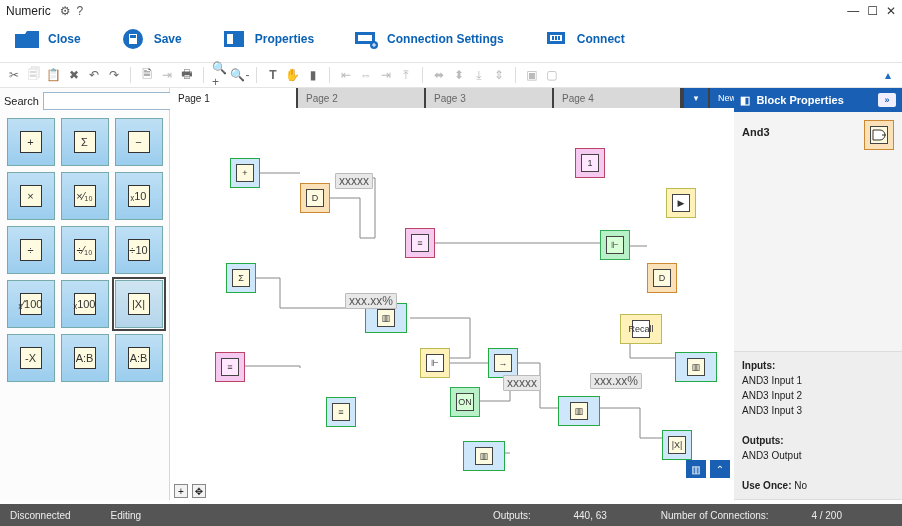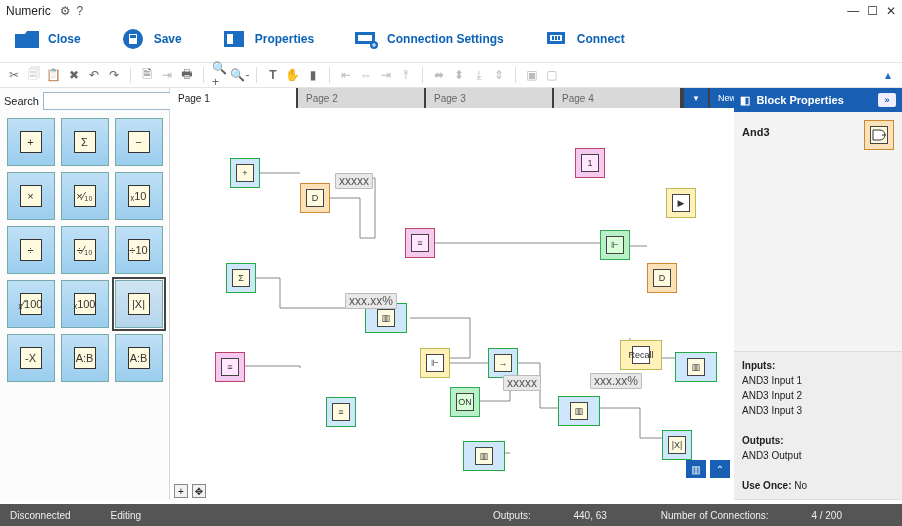--- a/index.html
+++ b/index.html
@@ -281,21 +281,21 @@
         </div>
         <div class="nb pink" style="left: 45px; top: 244px;">
           <div class="core">≡</div>
         </div>
         <div class="nb yellow" style="left: 250px; top: 240px;">
           <div class="core">⊩</div>
         </div>
         <div class="nb blue" style="left: 318px; top: 240px;">
           <div class="core">→</div>
         </div>
-        <div class="nb yellow wide" style="left: 450px; top: 232px;">
+        <div class="nb yellow wide" style="left: 450px; top: 206px;">
           <div class="core">Recall</div>
         </div>
         <div class="nb blue wide" style="left: 505px; top: 244px;">
           <div class="core">▥</div>
         </div>
         <div class="nb green" style="left: 280px; top: 279px;">
           <div class="core">ON</div>
         </div>
         <div class="nb blue wide" style="left: 388px; top: 288px;">
           <div class="core">▥</div>

